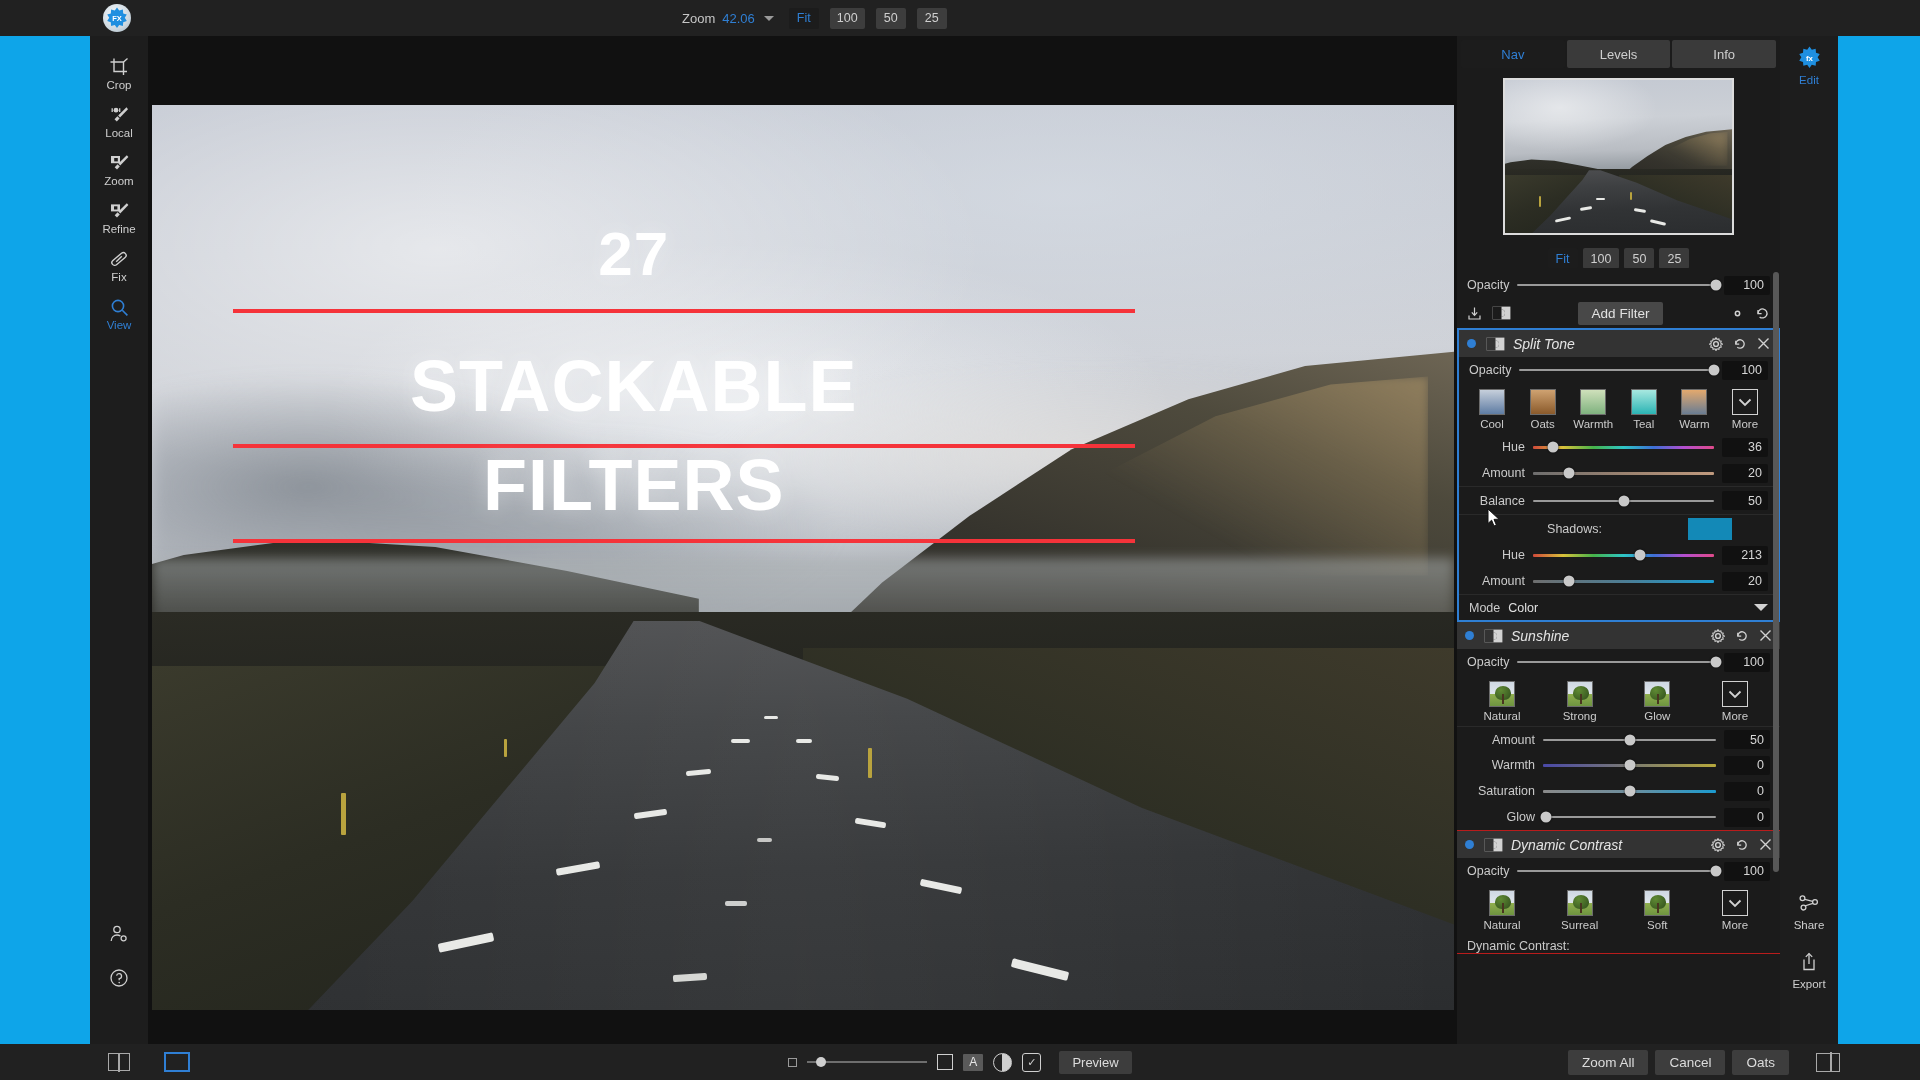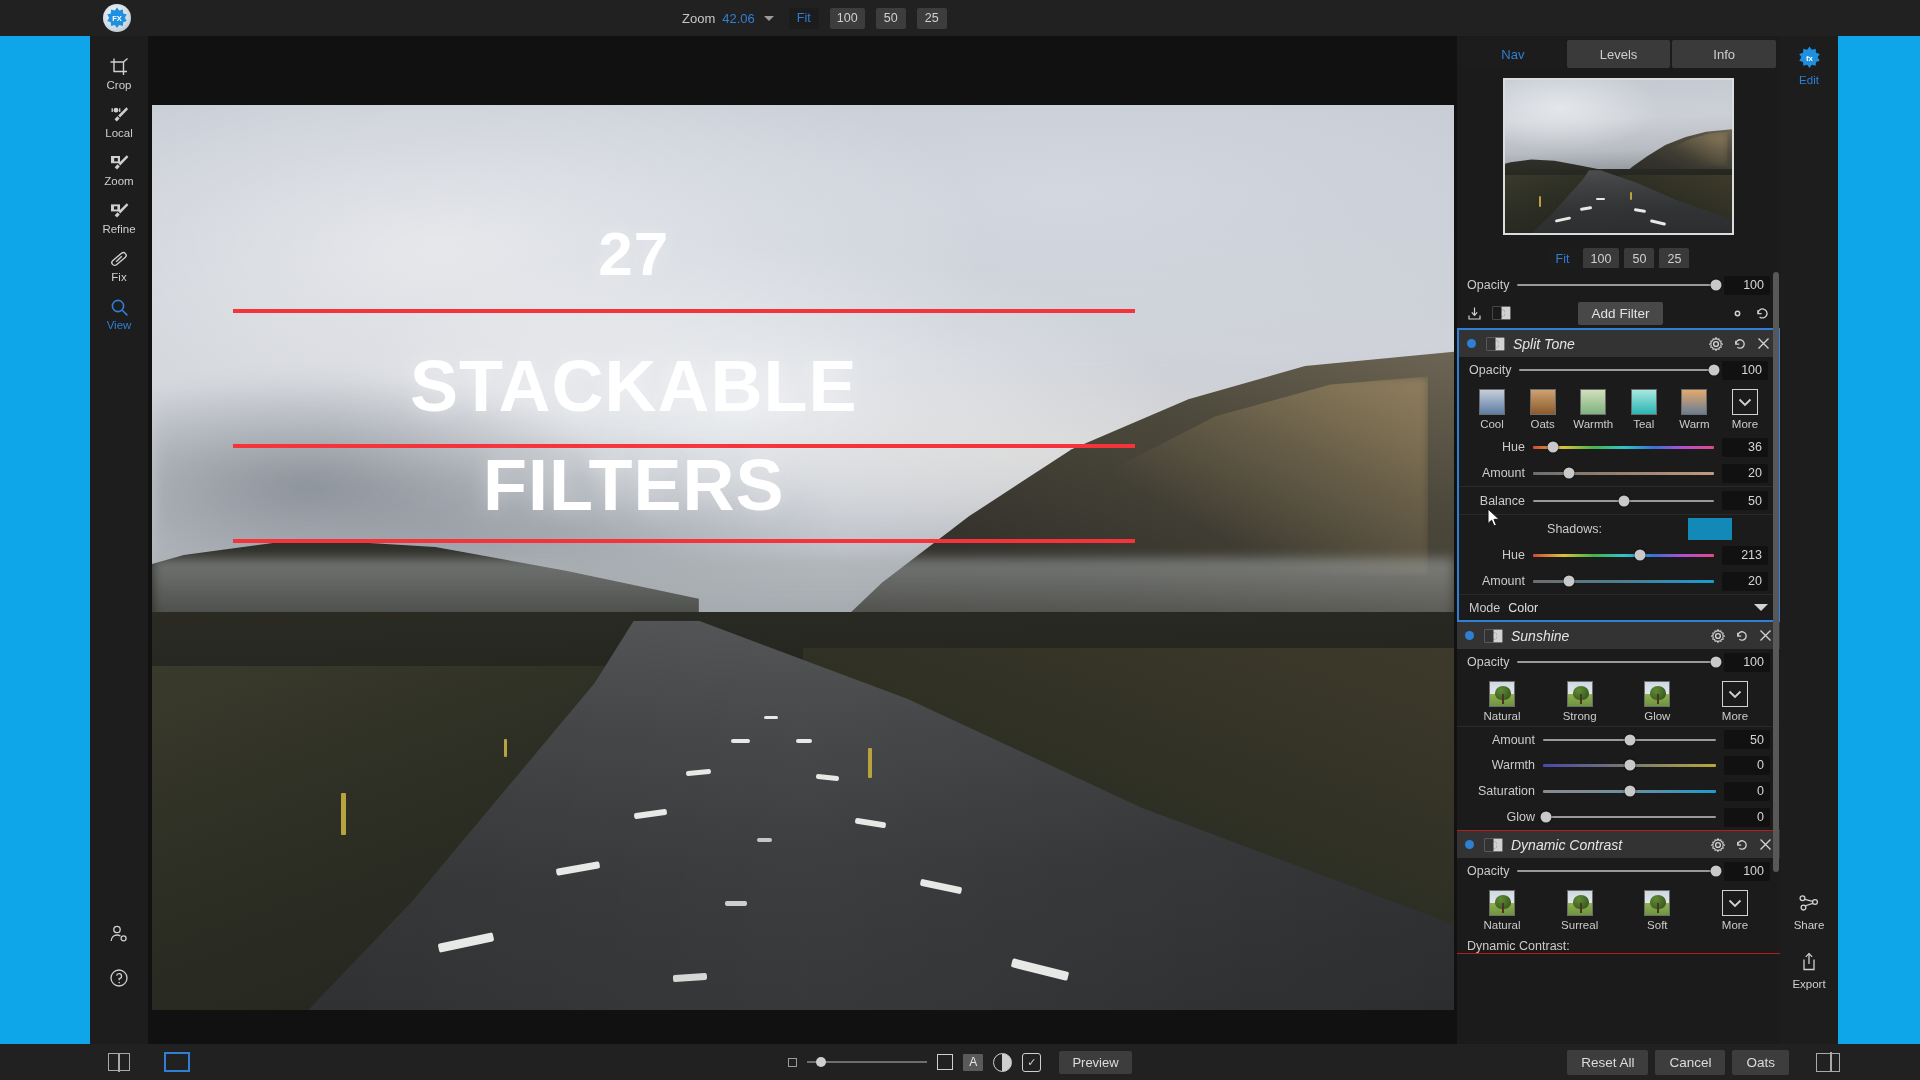--- a/index.html
+++ b/index.html
@@ -905,21 +905,21 @@
           <div class="bknob"></div>
         </div>
       <div class="bbtn-sq"></div>
       <div class="bbtn-A">A</div>
       <div class="bbtn-circ"></div>
       <div class="bbtn-chk">✓</div>
       <div class="previewbtn">Preview</div>
     </div>
 
     <div id="bb-right">
-      <div class="bigbtn">Reset All</div>
+      <div class="bigbtn">Zoom All</div>
       <div class="bigbtn">Cancel</div>
       <div class="bigbtn">Oats</div>
       <div class="sidepanel-ico"></div>
     </div>
   </div>
 
   <div style="position:absolute;left:1487px;top:508px;pointer-events:none;">
     <svg width="14" height="20" viewBox="0 0 14 20">
       <path d="M1 1 L1 15.5 L4.6 12.2 L7 18 L9.4 17 L7 11.4 L12 11.2 Z" fill="#fff" stroke="#111" stroke-width="1"></path>
     </svg>

